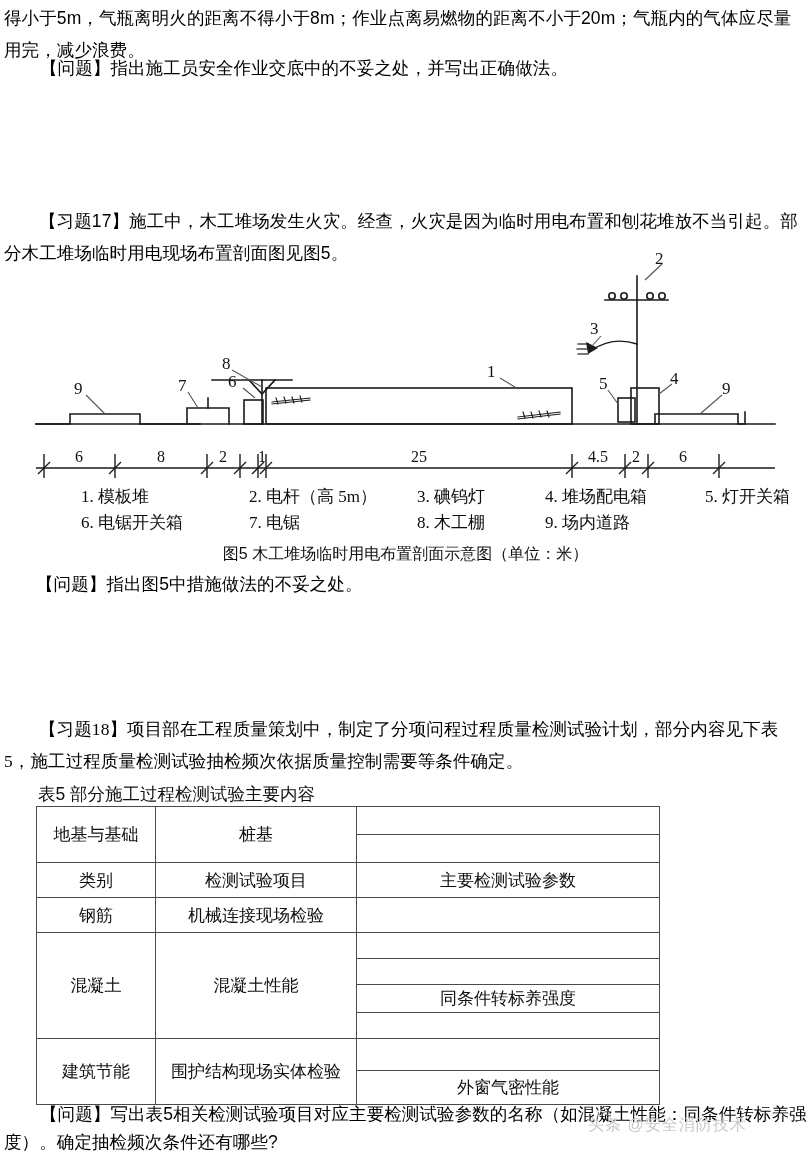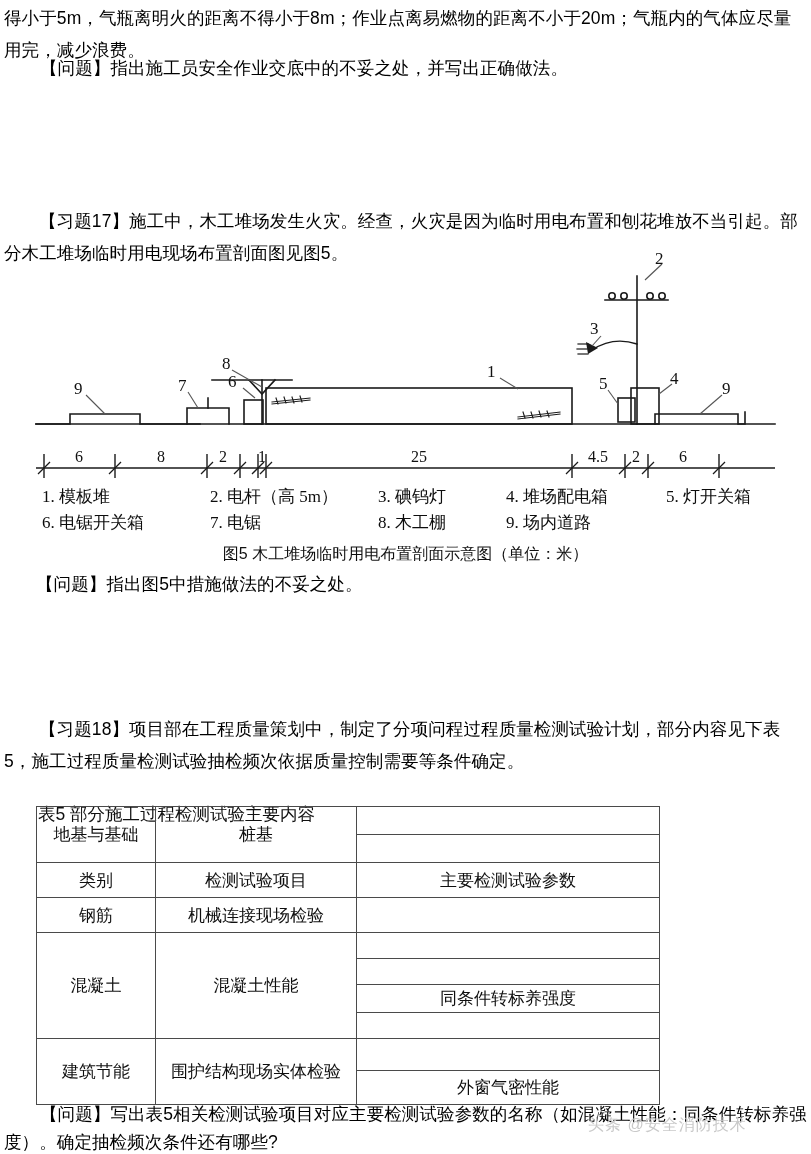--- a/index.html
+++ b/index.html
@@ -30,21 +30,20 @@
     letter-spacing: 0.1px;
     color: #000000;
     white-space: pre-wrap;
   }
   .para.indent2 { text-indent: 2em; }
   .txt-block {
     position: absolute;
     font-size: 17.5px;
     line-height: 32px;
     color: #101010;
-    margin-top: 20px;
   }
 
   
   .figure-wrap {
     position: absolute;
     left: 0;
     top: 252px;
     width: 811px;
     height: 196px;
   }
@@ -62,21 +61,21 @@
     left: 42px;
     top: 484px;
     width: 740px;
     font-family: "Liberation Serif", "DejaVu Serif", serif;
     font-size: 17px;
     line-height: 26px;
     color: #0d0d0d;
   }
   .legend-row { display: block; white-space: nowrap; }
   .legend-item { display: inline-block; }
-  .lg-w1 { width: 152px; }
+  .lg-w1 { width: 152px; margin-left: 39px; }
   .lg-w2 { width: 168px; margin-left: 16px; }
   .lg-w3 { width: 128px; }
   .lg-w4 { width: 160px; }
   .lg-w5 { width: 120px; }
 
   .fig-caption {
     position: absolute;
     left: 0;
     top: 540px;
     width: 811px;
@@ -284,21 +283,21 @@
     </span>
     <span class="legend-row">
       <span class="legend-item lg-w1">6. 电锯开关箱</span><span class="legend-item lg-w2">7. 电锯</span><span class="legend-item lg-w3">8. 木工棚</span><span class="legend-item lg-w4">9. 场内道路</span>
     </span>
   </div>
 
   <div class="fig-caption">图5  木工堆场临时用电布置剖面示意图（单位：米）</div>
 
   <div class="para" style="left:36px; top:568px; width:760px;">【问题】指出图5中措施做法的不妥之处。</div>
 
-  <div class="para indent2" style="left:4px; top:713px; width:800px;">【习题18】项目部在工程质量策划中，制定了分项问程过程质量检测试验计划，部分内容见下表5，施工过程质量检测试验抽检频次依据质量控制需要等条件确定。</div>
+  <div class="para indent2" style="left:4px; top:713px; width:800px;font-family:Liberation Serif, serif;">【习题18】项目部在工程质量策划中，制定了分项问程过程质量检测试验计划，部分内容见下表5，施工过程质量检测试验抽检频次依据质量控制需要等条件确定。</div>
 
   <div class="txt-block" style="left:38px; top:778px; width:500px;">表5 部分施工过程检测试验主要内容</div>
 
   <table class="tbl">
     <tbody>
       <tr style="height:55px;">
         <td class="c1">地基与基础</td>
         <td class="c2">桩基</td>
         <td class="c3 nopad">
           <table class="subtbl">

